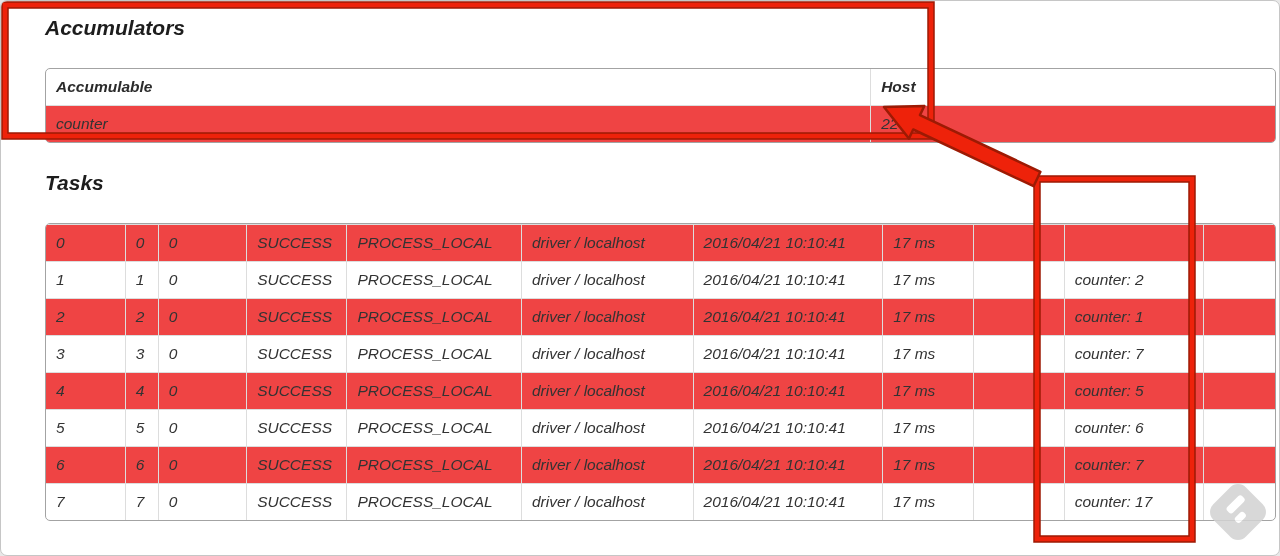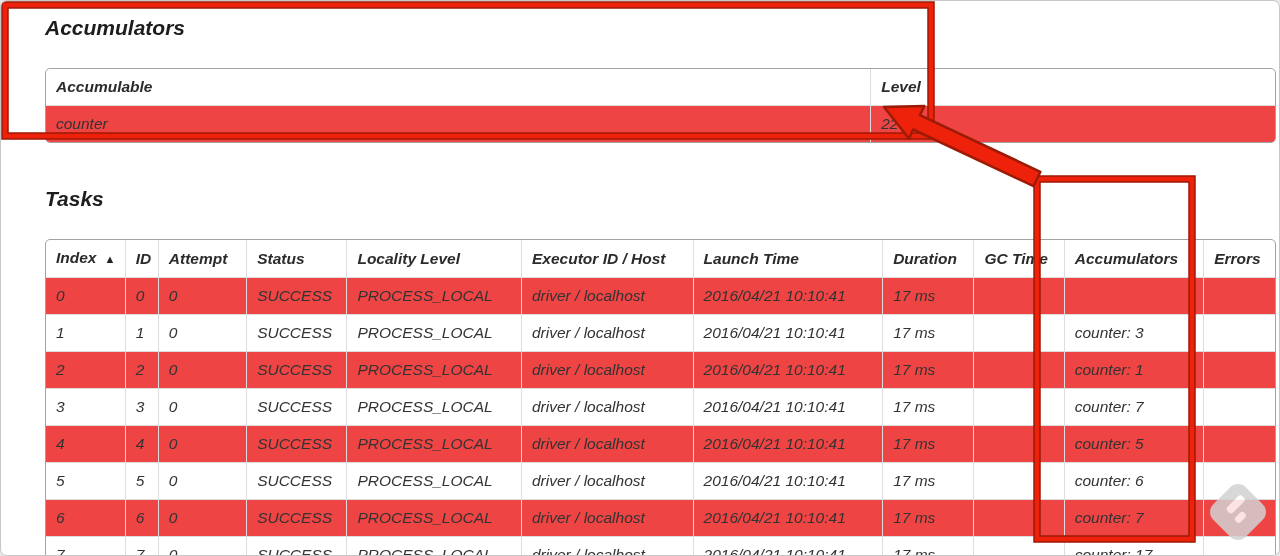--- a/index.html
+++ b/index.html
@@ -17,21 +17,21 @@
   }
   .content { padding: 9px 27px 0 44px; font-style: italic; }
   .section-title {
     font-size: 21px;
     font-weight: bold;
     color: #1d1d1d;
     margin: 0;
     line-height: 24px;
   }
   .title-accumulators { margin-top: 6px; }
-  .title-tasks { margin-top: 44px; }
+  .title-tasks { margin-top: 28px; }
   .tbl-wrap {
     border: 1px solid #a3a3a3;
     border-radius: 5px;
     margin-top: 28px;
     width: 1231px;
     overflow: hidden;
     background: #ffffff;
   }
   table {
     border-collapse: collapse;
@@ -72,21 +72,21 @@
 
     <div class="tbl-wrap">
       <table>
         <colgroup>
             <col style="width:822px">
             <col style="width:403px">
           </colgroup>
         <tbody>
             <tr>
           <th>Accumulable</th>
-          <th>Level</th>
+          <th>Host</th>
         </tr>
         <tr class="striped">
           <td>counter</td>
           <td>22</td>
         </tr>
       </tbody>
         </table>
     </div>
 
     <h2 class="section-title title-tasks">Tasks</h2>
@@ -100,33 +100,20 @@
           <col style="width:100px">
             <col style="width:174px">
             <col style="width:171px">
           <col style="width:189px">
             <col style="width:91px">
             <col style="width:90px">
           <col style="width:139px">
             <col style="width:71px">
         </colgroup>
         <tbody>
-            <tr>
-          <th><span>Index</span><span class="sort-icon">▲</span></th>
-          <th>ID</th>
-          <th>Attempt</th>
-          <th>Status</th>
-          <th>Locality Level</th>
-          <th>Executor ID / Host</th>
-          <th>Launch Time</th>
-          <th>Duration</th>
-          <th>GC Time</th>
-          <th>Accumulators</th>
-          <th>Errors</th>
-        </tr>
         <tr class="striped">
           <td>0</td>
           <td>0</td>
           <td>0</td>
           <td>SUCCESS</td>
           <td>PROCESS_LOCAL</td>
           <td>driver / localhost</td>
           <td>2016/04/21 10:10:41</td>
           <td>17 ms</td>
           <td></td>
@@ -136,21 +123,21 @@
         <tr>
           <td>1</td>
           <td>1</td>
           <td>0</td>
           <td>SUCCESS</td>
           <td>PROCESS_LOCAL</td>
           <td>driver / localhost</td>
           <td>2016/04/21 10:10:41</td>
           <td>17 ms</td>
           <td></td>
-          <td>counter: 3</td>
+          <td>counter: 2</td>
           <td></td>
         </tr>
         <tr class="striped">
           <td>2</td>
           <td>2</td>
           <td>0</td>
           <td>SUCCESS</td>
           <td>PROCESS_LOCAL</td>
           <td>driver / localhost</td>
           <td>2016/04/21 10:10:41</td>

